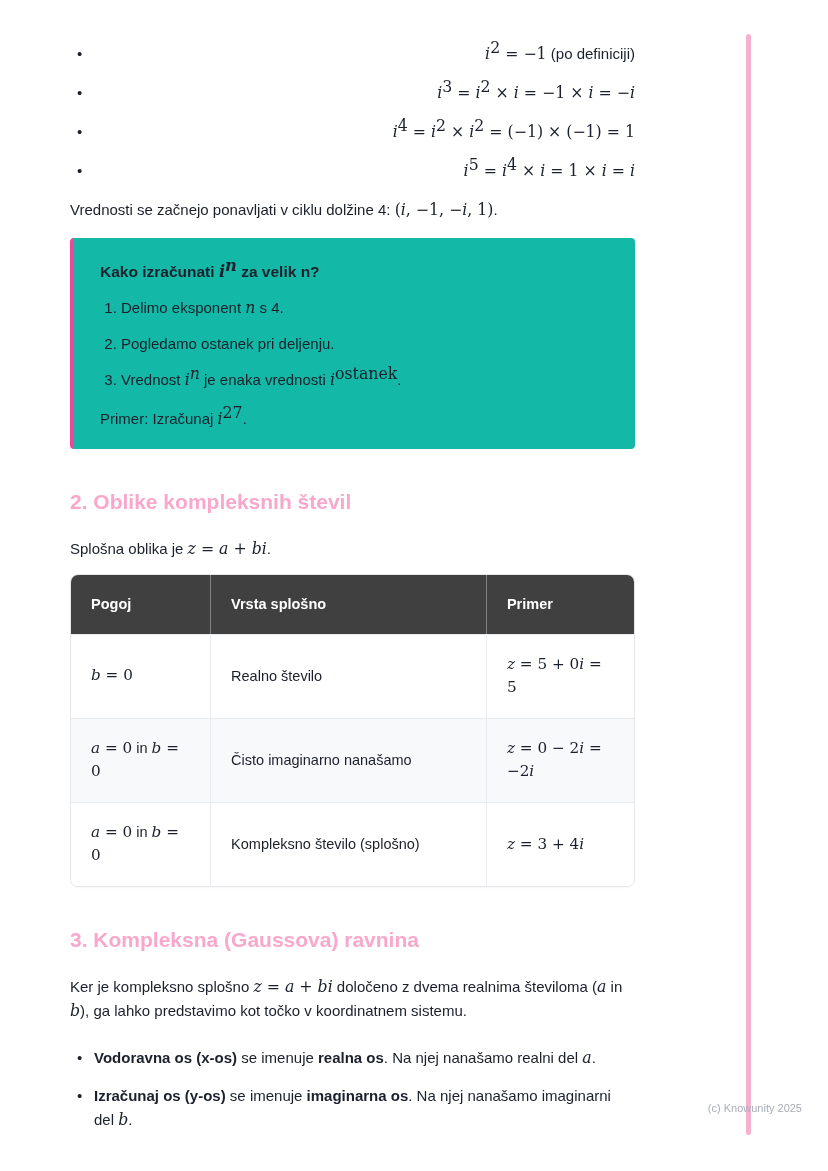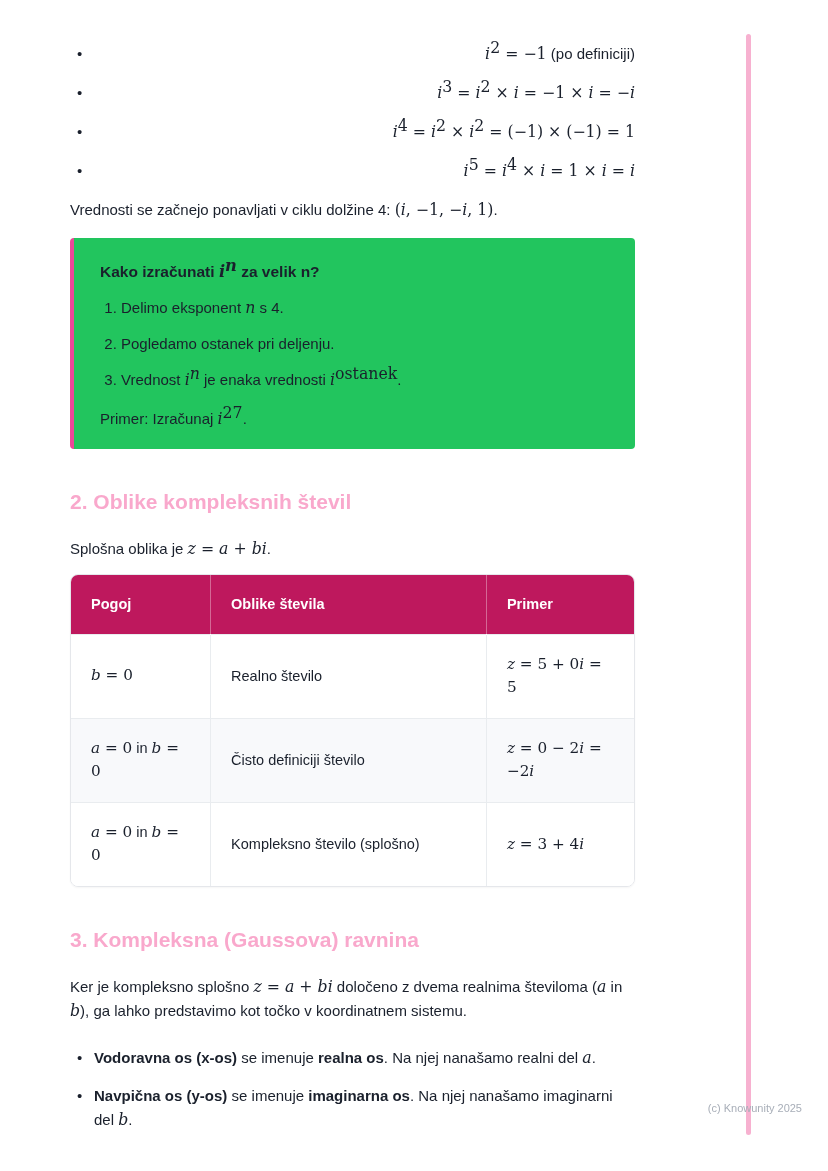--- a/index.html
+++ b/index.html
@@ -25,21 +25,21 @@
   sup { font-size: 0.68em; line-height: 0; }
 
   ul.bullets { list-style: none; margin: 8px 0 10px 0; padding: 0 0 0 24px; }
   ul.bullets > li { position: relative; margin-bottom: 15px; line-height: 24px; text-align: right; }
   ul.bullets > li::before { content: "•"; position: absolute; left: -17px; top: 0; color: #1a202c; }
 
   p.para { margin: 10px 0 0 0; }
 
   .callout {
     margin-top: 16px;
-    background: #22c55e;
+    background: #14b8a6;
     border-left: 4px solid #ec4899;
     border-radius: 4px;
     padding: 21px 28px 20px 26px;
     box-sizing: border-box;
   }
   .callout-title { margin: 0 0 11px 0; font-size: 15.5px; }
   .callout ol { margin: 0 0 16px 0; padding: 0 0 0 21px; }
   .callout ol > li { margin-bottom: 12px; line-height: 24px; }
   .callout p.example { margin: 6px 0 0 0; line-height: 21px; }
   .callout p.example-first { margin-top: 15px; }
@@ -55,21 +55,21 @@
 
   .table-wrap {
     margin-top: 13px;
     border: 1px solid #e5e7eb;
     border-radius: 8px;
     overflow: hidden;
     box-shadow: 0 1px 2px rgba(0,0,0,0.04);
   }
   table { border-collapse: collapse; width: 100%; font-size: 14.5px; }
   th {
-    background: #be185d;
+    background: #404040;
     color: #ffffff;
     font-weight: 700;
     text-align: left;
     padding: 18px 20px;
     border-left: 1px solid rgba(255,255,255,0.35);
   }
   th:first-child { border-left: none; }
   td {
     padding: 18px 20px;
     border-top: 1px solid #e9ecef;
@@ -132,51 +132,51 @@
     <div class="table-wrap">
       <table>
         <colgroup>
             <col class="c1">
             <col class="c2">
             <col class="c3">
           </colgroup>
         <thead>
           <tr>
             <th>Pogoj</th>
-            <th>Oblike števila</th>
+            <th>Vrsta splošno</th>
             <th>Primer</th>
           </tr>
         </thead>
         <tbody>
           <tr>
             <td><span class="mi">b</span><span class="mn"> = 0</span></td>
             <td><span>Realno število</span></td>
             <td><span class="mi">z</span><span class="mn"> = 5 + 0</span><span class="mi">i</span><span class="mn"> = 5</span></td>
           </tr>
           <tr>
             <td><span class="mi">a</span><span class="mn"> = 0</span><span> in </span><span class="mi">b</span><span class="mn"> = 0</span></td>
-            <td><span>Čisto definiciji število</span></td>
+            <td><span>Čisto imaginarno nanašamo</span></td>
             <td><span class="mi">z</span><span class="mn"> = 0 − 2</span><span class="mi">i</span><span class="mn"> = −2</span><span class="mi">i</span></td>
           </tr>
           <tr>
             <td><span class="mi">a</span><span class="mn"> = 0</span><span> in </span><span class="mi">b</span><span class="mn"> = 0</span></td>
             <td><span>Kompleksno število (splošno)</span></td>
             <td><span class="mi">z</span><span class="mn"> = 3 + 4</span><span class="mi">i</span></td>
           </tr>
         </tbody>
       </table>
     </div>
 
     <h2 class="section-heading">3. Kompleksna (Gaussova) ravnina</h2>
 
     <p class="para after-heading"><span>Ker je kompleksno splošno </span><span class="mi">z</span><span class="mn"> = </span><span class="mi">a</span><span class="mn"> + </span><span class="mi">bi</span><span> določeno z dvema realnima številoma (</span><span class="mi">a</span><span> in </span><span class="mi">b</span><span>), ga lahko predstavimo kot točko v koordinatnem sistemu.</span></p>
 
     <ul class="axes">
       <li><span><span class="bold">Vodoravna os (x-os)</span><span> se imenuje </span><span class="bold">realna os</span><span>. Na njej nanašamo realni del </span><span class="mi">a</span><span>.</span></span></li>
-      <li><span><span class="bold">Navpična os (y-os)</span><span> se imenuje </span><span class="bold">imaginarna os</span><span>. Na njej nanašamo imaginarni del </span><span class="mi">b</span><span>.</span></span></li>
+      <li><span><span class="bold">Izračunaj os (y-os)</span><span> se imenuje </span><span class="bold">imaginarna os</span><span>. Na njej nanašamo imaginarni del </span><span class="mi">b</span><span>.</span></span></li>
     </ul>
 
   </div>
 
   <div class="accent-bar"></div>
 
   <div class="footer">(c) Knowunity 2025</div>
 
 </div>
 

